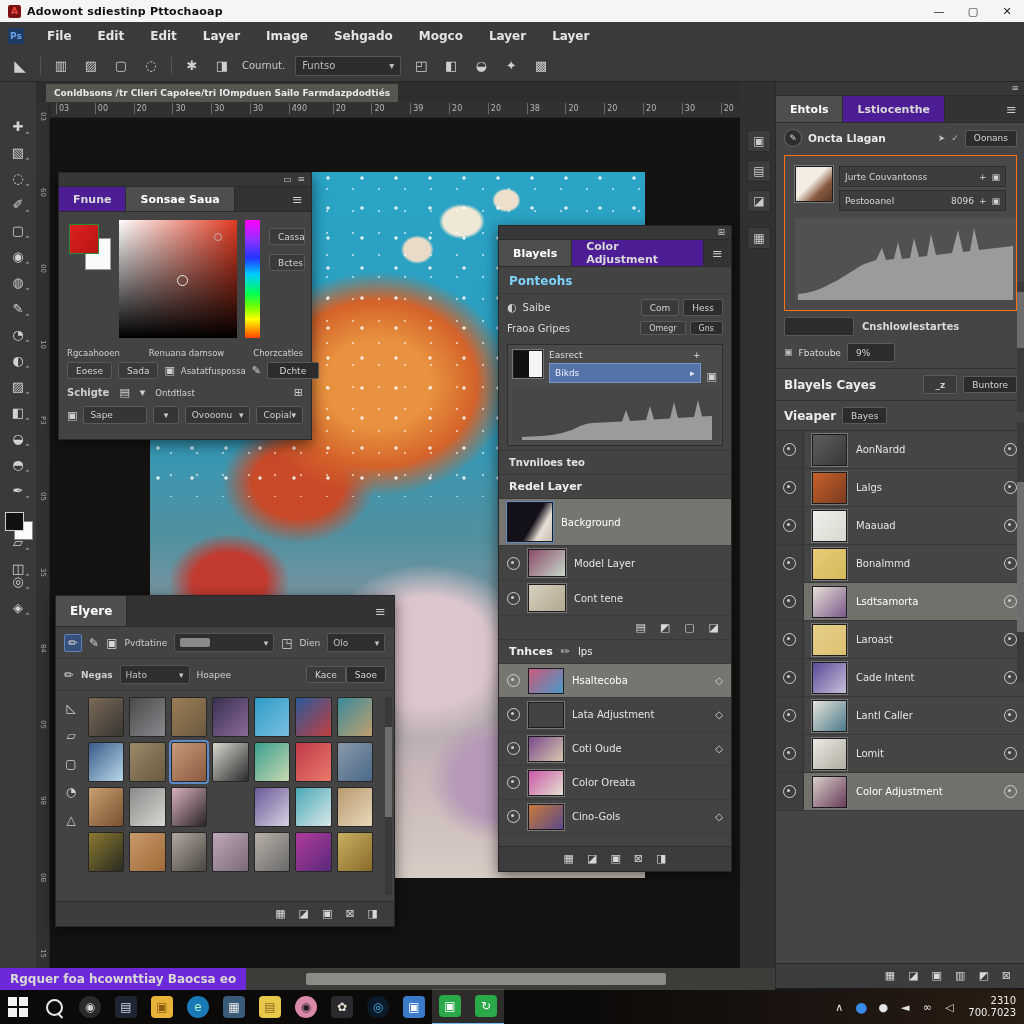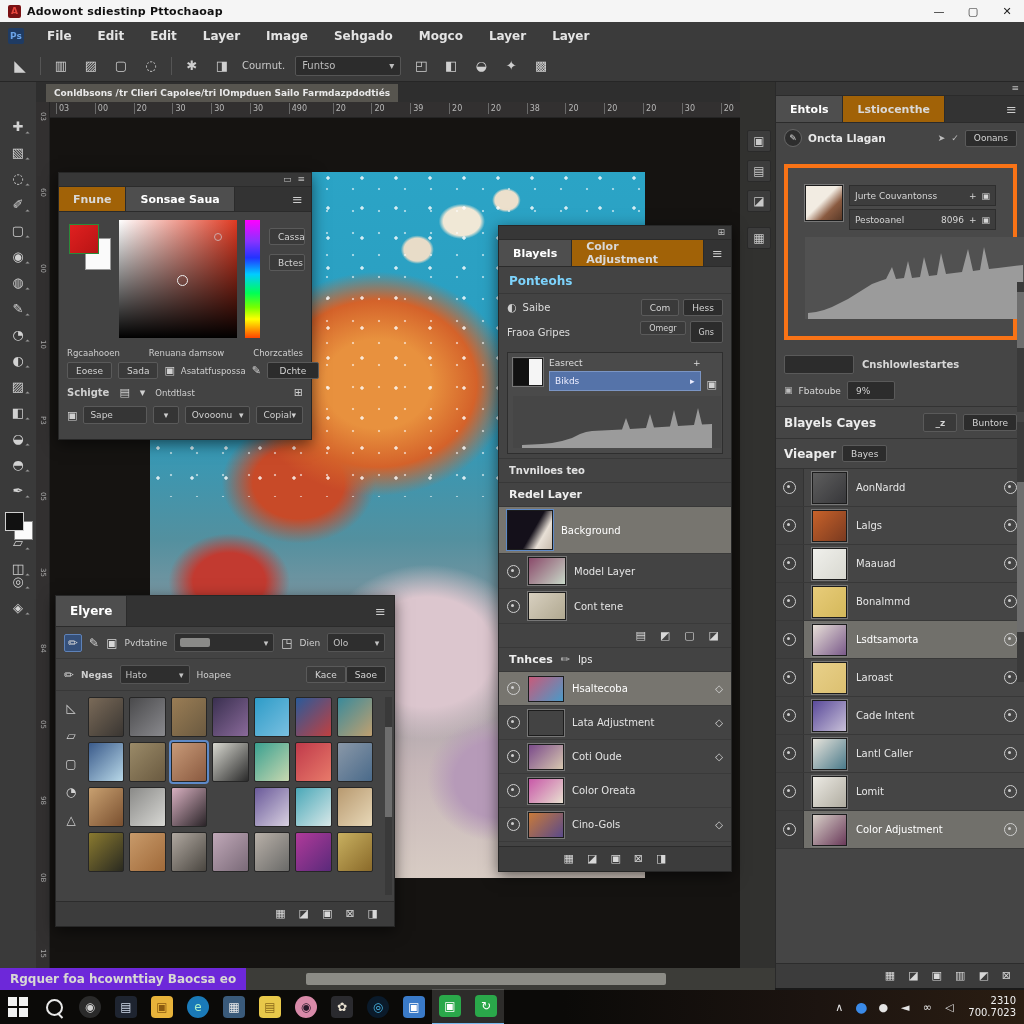--- a/index.html
+++ b/index.html
@@ -62,21 +62,21 @@
      linear-gradient(180deg,#2ba4c6 0%,#2b9cbe 34%,#53909f 52%,#9a9aa2 68%,#c6b6b8 84%,#d8ccc4 100%);}
   .artwork:before{content:"";position:absolute;inset:0;height:46%;
     background-image:radial-gradient(circle 1.5px at 8px 6px, rgba(255,255,255,.8) 0 1.4px, transparent 2px),
       radial-gradient(circle 1px at 21px 17px, rgba(255,255,255,.55) 0 1px, transparent 1.6px);
     background-size:34px 30px,26px 22px;}
   
   .panel{background:#434343;border:1px solid #272727;box-shadow:0 4px 14px rgba(0,0,0,.55);}
   .hdr-strip{height:13px;background:#373737;border-bottom:1px solid #2b2b2b;display:flex;justify-content:flex-end;align-items:center;gap:6px;padding-right:6px;}
   .hdr-ic{font-size:9px;color:#bdbdbd;line-height:9px;}
   .tabs{display:flex;align-items:stretch;background:#333;height:26px;border-bottom:1px solid #2b2b2b;position:relative;}
-  .tab{padding:0 14px;font-size:11px;font-weight:bold;color:#d9d9d9;display:flex;align-items:center;background:#a16207;border-right:1px solid #2b2b2b;}
+  .tab{padding:0 14px;font-size:11px;font-weight:bold;color:#d9d9d9;display:flex;align-items:center;background:#4c1d95;border-right:1px solid #2b2b2b;}
   .tab.active{background:#4e4e4e;color:#fff;}
   .burger{margin-left:auto;padding:0 8px;color:#cfcfcf;font-size:13px;display:flex;align-items:center;}
   .sm-btn{background:#3a3a3a;border:1px solid #5a5a5a;border-radius:2px;color:#d4d4d4;font-size:9px;
     height:17px;padding:0 8px;display:flex;align-items:center;font-family:inherit;}
   .sm-btn.dark{background:#2c2c2c;}
   .eye{width:11px;height:11px;border:1.6px solid #cfcfcf;border-radius:50%;position:relative;flex:none;}
   .eye:after{content:"";position:absolute;left:3px;top:3px;width:3px;height:3px;background:#cfcfcf;border-radius:50%;}
   .dia{color:#d8d8d8;font-size:10px;flex:none;}
   .thumb{border:1px solid #1c1c1c;outline:1px solid #777;flex:none;}
   
@@ -122,21 +122,21 @@
   .cell.sel{outline:2px solid #5e8ac8;}
   .cell.empty{background:transparent;border-color:transparent;}
   .el-scroll{width:7px;background:#393939;margin:6px 2px;}
   .el-scroll i{display:block;width:100%;height:90px;background:#6e6e6e;margin-top:30px;}
   
   .dock-strip{left:740px;top:82px;width:35px;height:886px;background:#31312f;border-right:1px solid #262626;}
   .ds-ic{position:absolute;left:7px;width:22px;height:20px;color:#c8c8c8;font-size:12px;display:flex;align-items:center;justify-content:center;background:#3c3c3c;border:1px solid #2a2a2a;border-radius:2px;}
   .right-dock{left:775px;top:82px;width:249px;height:906px;background:#454545;border-left:1px solid #2a2a2a;display:flex;flex-direction:column;}
   .rd-create{display:flex;align-items:center;gap:6px;padding:6px 8px;font-size:10.5px;font-weight:bold;color:#e8e8e8;}
   .rd-circle{width:16px;height:16px;border-radius:50%;background:#2d2d2d;border:1px solid #666;display:flex;align-items:center;justify-content:center;font-size:9px;color:#ddd;}
-  .rd-box{margin:11px 8px;background:#494949;border:4px solid #f97316;padding:17px;position:relative;}
+  .rd-box{margin:2px 8px;background:#494949;border:1px solid #f97316;padding:10px;position:relative;}
   .rd-adj-row{background:#3d3d3d;border:1px solid #2e2e2e;height:19px;display:flex;align-items:center;font-size:9px;color:#d6d6d6;padding:0 5px;gap:5px;margin-bottom:3px;}
   .rd-sect{display:flex;align-items:center;gap:6px;padding:6px 8px;font-size:12px;font-weight:bold;color:#ececec;border-top:1px solid #333;border-bottom:1px solid #333;}
   .rd-layer{display:flex;align-items:stretch;border-bottom:1px solid #383838;height:37px;font-size:10px;color:#e6e6e6;}
   .rd-eyecell{width:27px;background:#3e3e3e;border-right:1px solid #333;display:flex;align-items:center;justify-content:center;flex:none;}
   .rd-main{display:flex;align-items:center;gap:9px;padding:0 8px;flex:1;}
   .rd-layer.sel .rd-main{background:#71706b;color:#fff;}
   .rd-thumb{width:33px;height:30px;}
   .rd-scroll{position:absolute;right:1px;width:7px;background:#3a3a3a;}
   .rd-scroll i{display:block;width:100%;background:#6e6e6e;}
   
@@ -531,21 +531,21 @@
       <span>Saibe</span>
       <span style="margin-left:auto;display:flex;gap:4px;">
         <button class="sm-btn">Com</button>
         <button class="sm-btn dark">Hess</button>
       </span>
     </div>
     <div class="mp-row" style="padding-top:0;">
       <span>Fraoa Gripes</span>
       <span style="margin-left:auto;display:flex;gap:4px;padding-left:32px;">
         <button class="sm-btn" style="height:14px;font-size:8px;">Omegr</button>
-        <button class="sm-btn dark" style="height:22px;font-size:8px;">Gns</button>
+        <button class="sm-btn dark" style="height:14px;font-size:8px;">Gns</button>
       </span>
     </div>
     <div class="mp-adjbox">
       <div class="mp-adj-top">
         <div class="mp-bw thumb"></div>
         <div style="flex:1;">
           <div style="display:flex;justify-content:space-between;font-size:9px;color:#ddd;">
             <span>Easrect</span>
             <span>+</span>
           </div>

